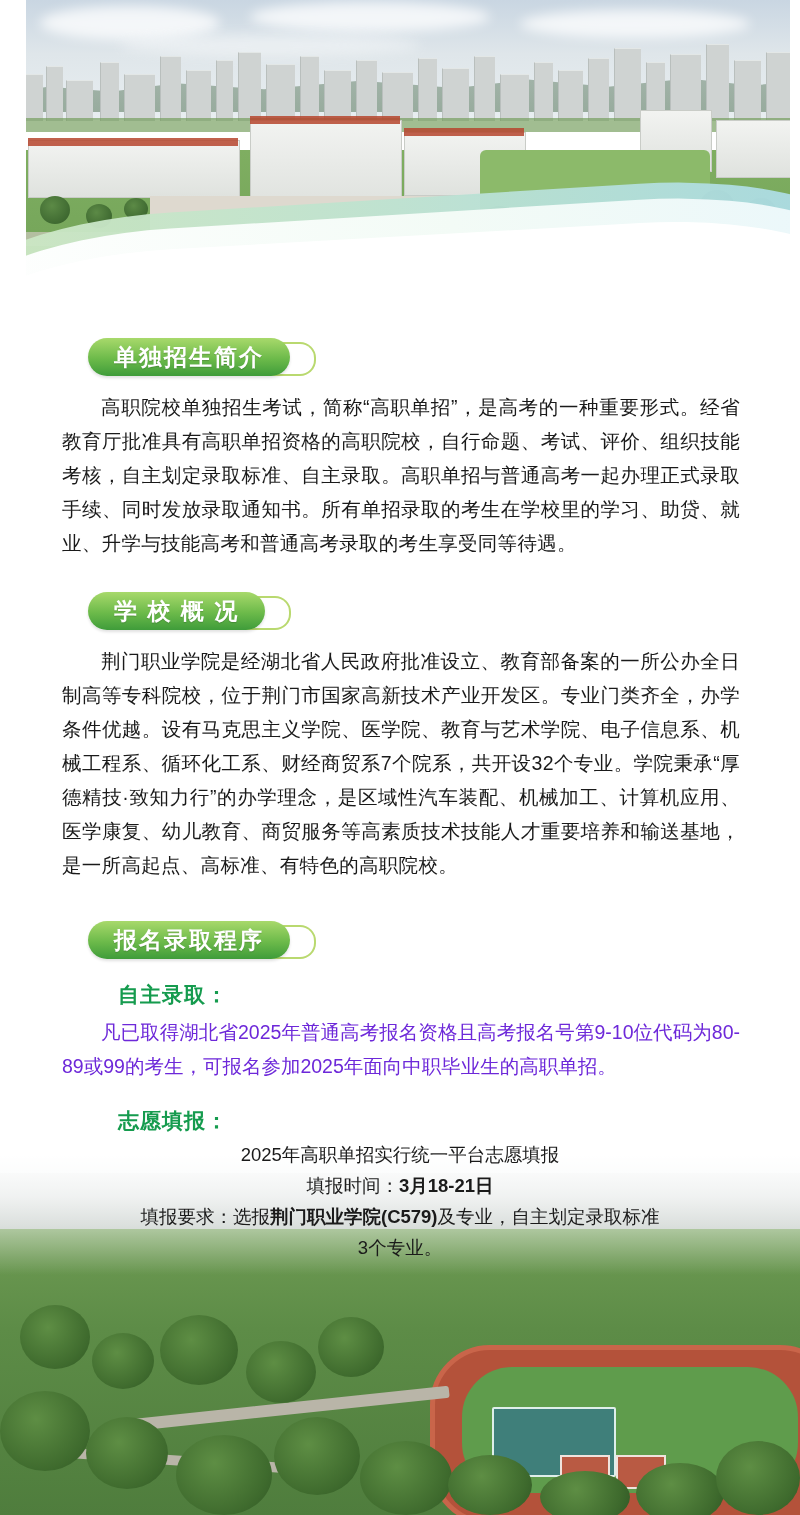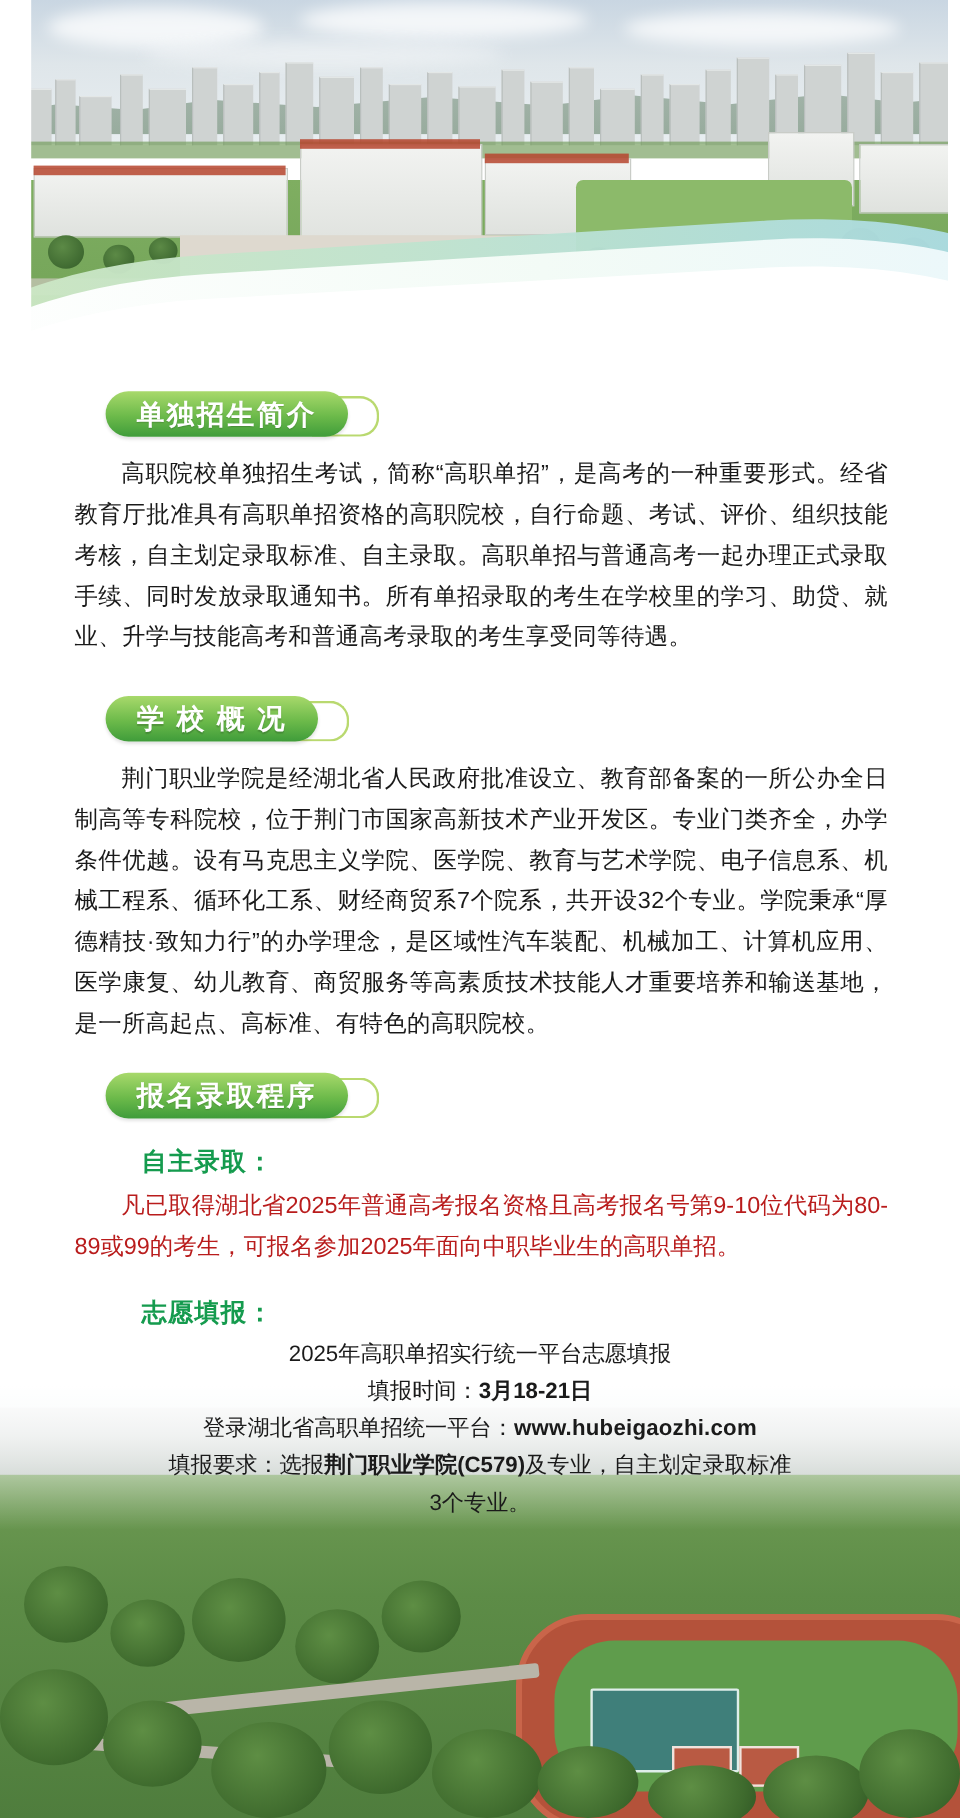--- a/index.html
+++ b/index.html
@@ -186,21 +186,21 @@
     color: #159b4e;
     font-size: 21px;
     font-weight: bold;
     letter-spacing: 1px;
   }
 
   .sub-body {
     margin: 6px 60px 0 62px;
     font-size: 19.5px;
     line-height: 34px;
-    color: #b91c1c;
+    color: #6d28d9;
     text-align: justify;
     text-indent: 39px;
   }
 
   .volunteer-lines {
     margin: 4px 0 0 0;
     font-size: 18.5px;
     line-height: 31px;
     color: #1a1a1a;
     text-align: center;
@@ -266,21 +266,21 @@
     border-radius: 3px;
   }
   .bp-fade {
     position: absolute;
     top: 0; left: 0; width: 800px; height: 120px;
     background: linear-gradient(180deg, rgba(255,255,255,1) 0%, rgba(255,255,255,.75) 35%, rgba(255,255,255,0) 100%);
   }
 
   .content-layer {
     position: absolute;
-    top: 308px;
+    top: 320px;
     left: 0;
     width: 800px;
     z-index: 5;
   }
 </style>
 </head>
 <body>
 
 <div class="page">
 
@@ -403,43 +403,40 @@
     <div class="heading" style="margin-top:32px;">
       <div class="tail"></div>
       <div class="pill">
         <span class="pill-text">学 校 概 况</span>
       </div>
     </div>
 
     <p class="body-text">荆门职业学院是经湖北省人民政府批准设立、教育部备案的一所公办全日制高等专科院校，位于荆门市国家高新技术产业开发区。专业门类齐全，办学条件优越。设有马克思主义学院、医学院、教育与艺术学院、电子信息系、机械工程系、循环化工系、财经商贸系7个院系，共开设32个专业。学院秉承“厚德精技·致知力行”的办学理念，是区域性汽车装配、机械加工、计算机应用、医学康复、幼儿教育、商贸服务等高素质技术技能人才重要培养和输送基地，是一所高起点、高标准、有特色的高职院校。</p>
 
     
-    <div class="heading" style="margin-top:24px;">
+    <div class="heading" style="margin-top:39px;">
       <div class="tail"></div>
       <div class="pill">
         <span class="pill-text">报名录取程序</span>
       </div>
     </div>
 
     <div style="margin-top:22px;">
       <div class="sub-heading">自主录取：</div>
       <p class="sub-body">凡已取得湖北省2025年普通高考报名资格且高考报名号第9-10位代码为80-89或99的考生，可报名参加2025年面向中职毕业生的高职单招。</p>
     </div>
 
     <div style="margin-top:24px;">
       <div class="sub-heading">志愿填报：</div>
       <div class="volunteer-lines">
         <span class="ln">2025年高职单招实行统一平台志愿填报</span>
         <span class="ln">
           <span>填报时间：</span><span class="strong-bold">3月18-21日</span>
         </span>
         <span class="ln">
-          <span>登录湖北省高职单招统一平台：</span><span class="url-bold">www.hubeigaozhi.com</span>
-        </span>
-        <span class="ln">
           <span>填报要求：选报</span><span class="strong-bold">荆门职业学院(C579)</span><span>及专业，自主划定录取标准</span>
         </span>
         <span class="ln">3个专业。</span>
       </div>
     </div>
 
   </div>
 </div>
 
 </body></html>

